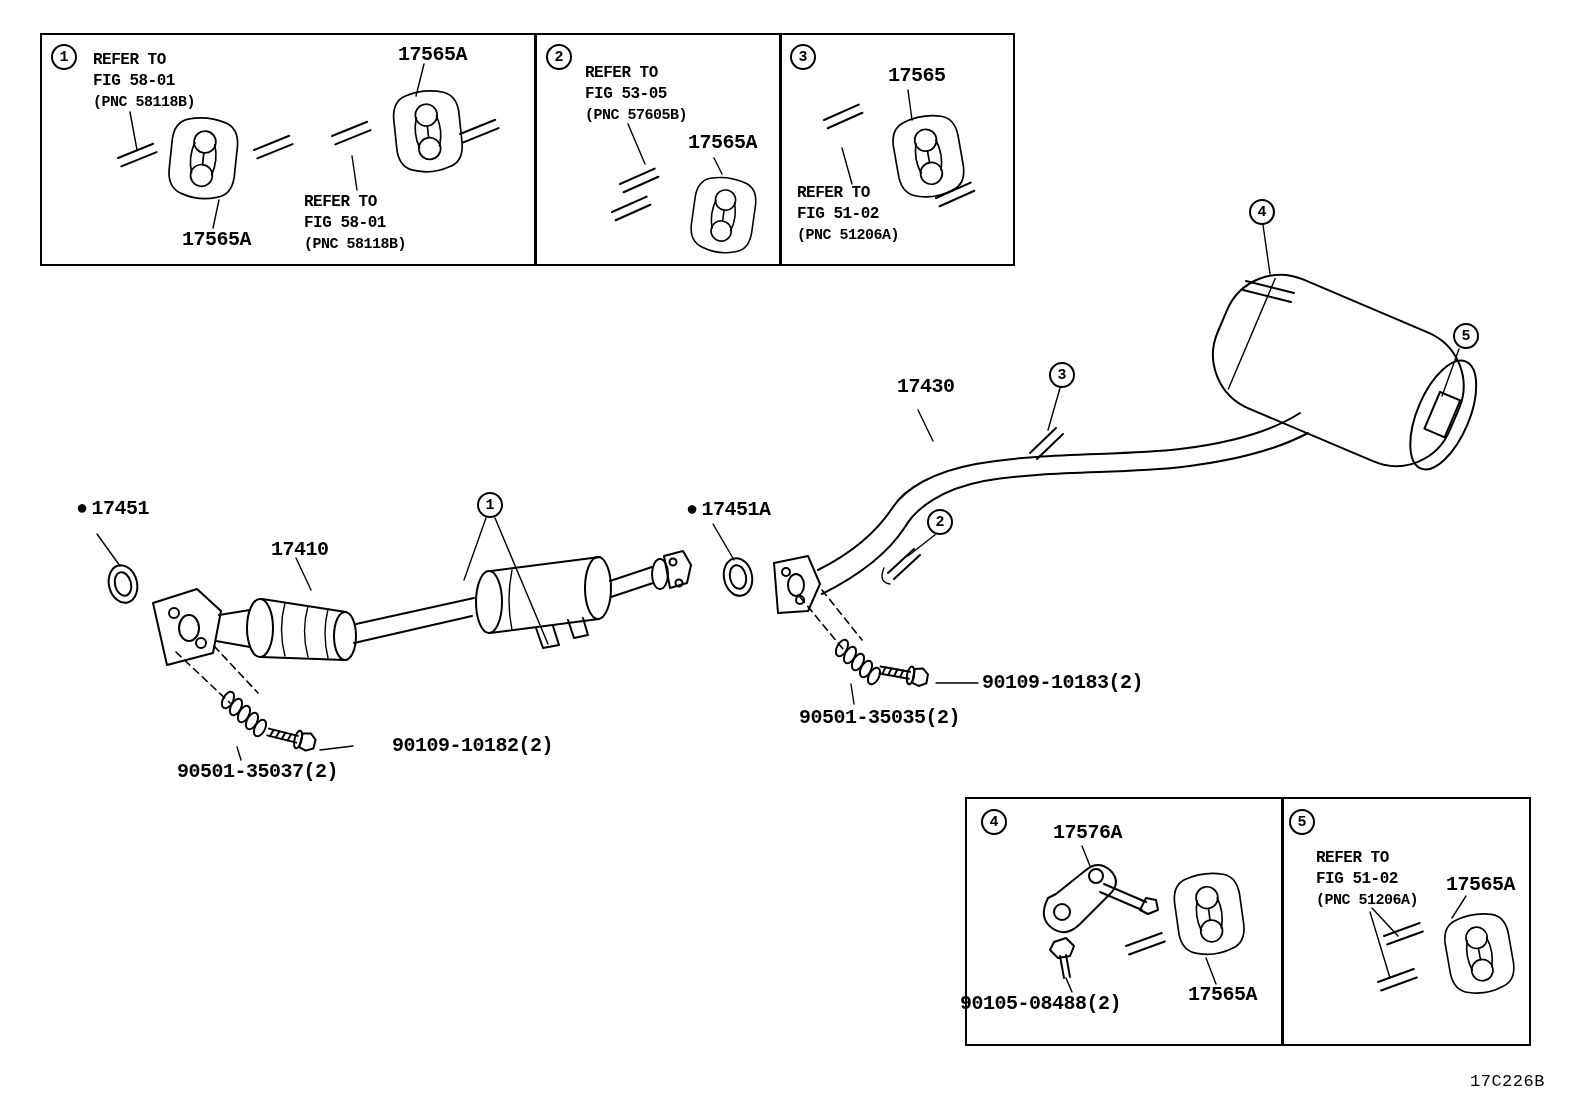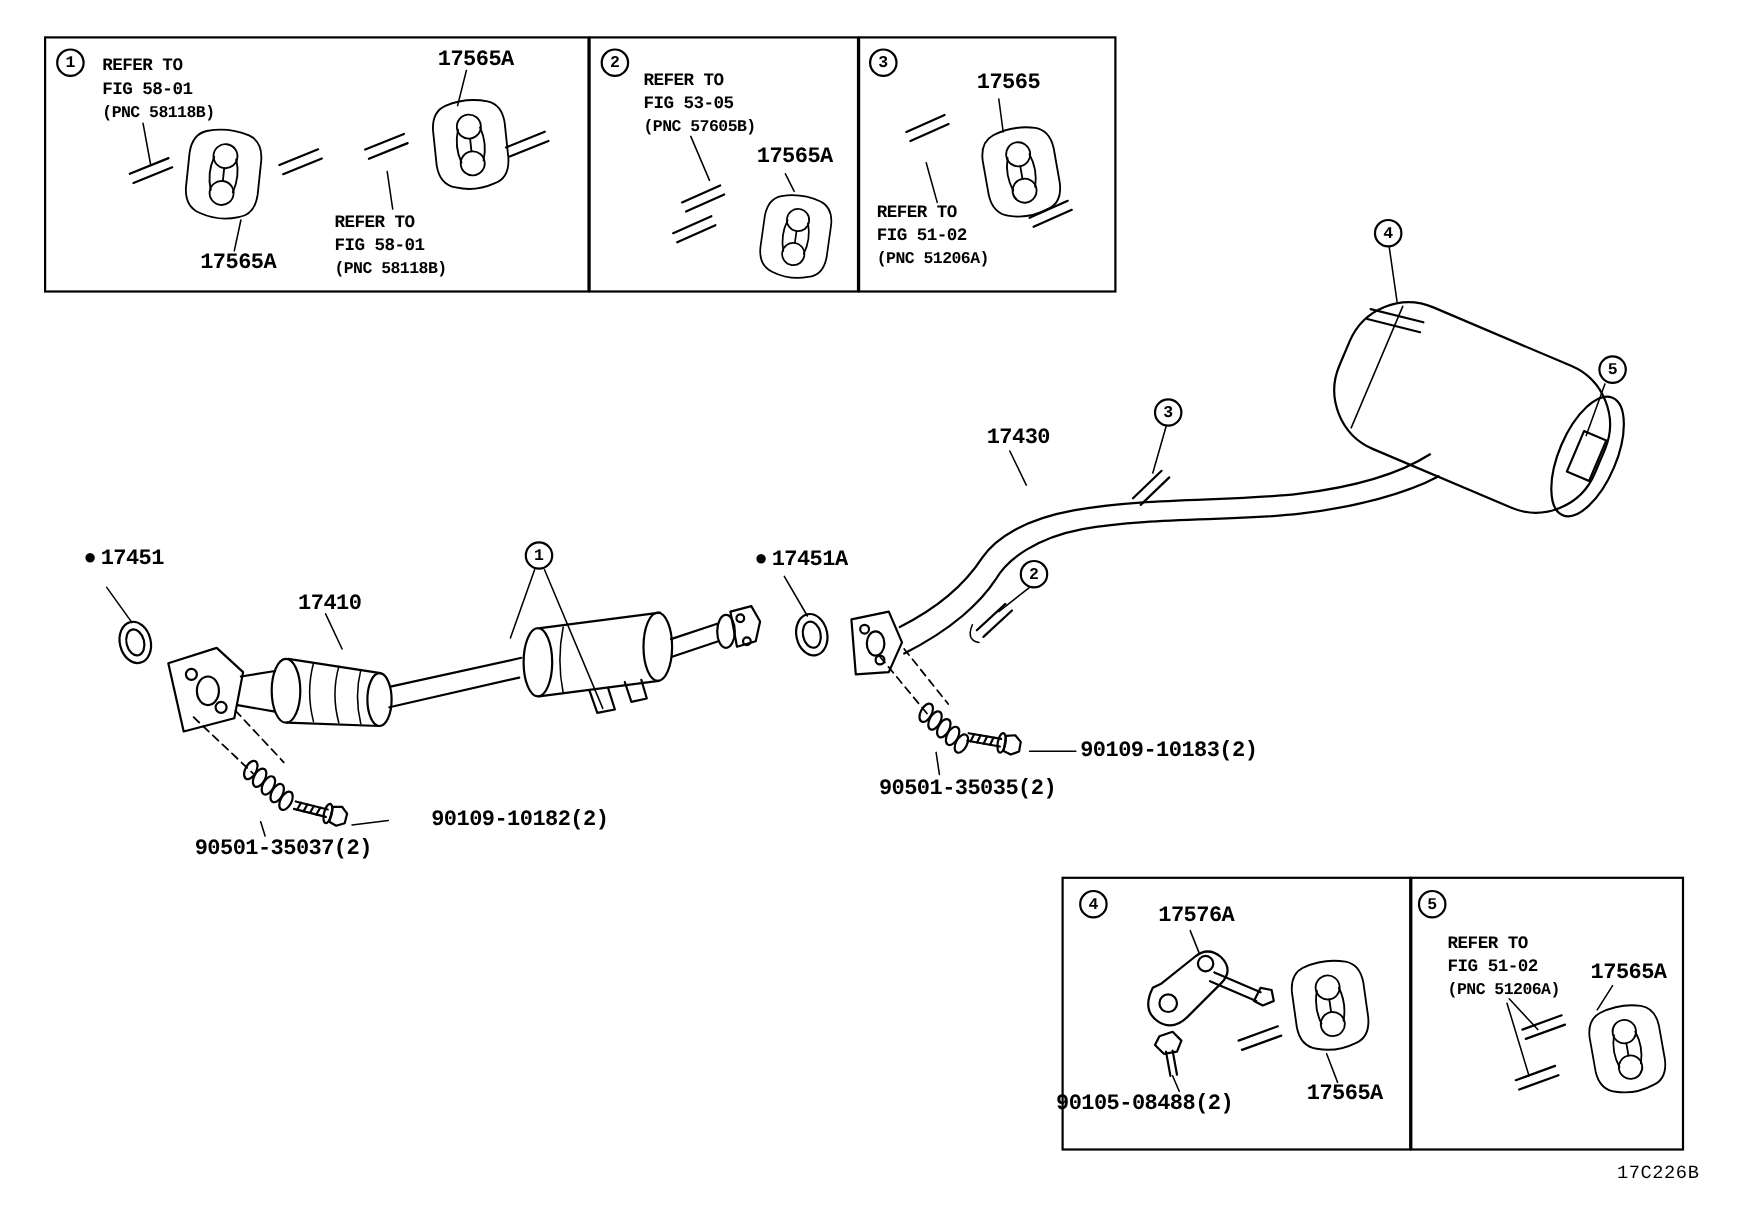--- a/index.html
+++ b/index.html
@@ -24,21 +24,21 @@
     white-space:nowrap; letter-spacing:-0.5px;
   }
   .refer .pnc { font-size:15px; }
   .callout {
     position:absolute; width:26px; height:26px; border:2px solid #000; border-radius:50%;
     background:#fff; display:flex; align-items:center; justify-content:center;
     font-size:15px; font-weight:700; z-index:5;
   }
   .legend { position:absolute; font-family:"Liberation Sans", sans-serif; font-size:17px; line-height:27px; }
   .bullet { margin-right:4px; }
-  .footer-code { position:absolute; font-size:17px; font-weight:400; letter-spacing:0.5px; }
+  .footer-code { position:absolute; font-size:17px; font-weight:400; letter-spacing:0.5px;margin-top:14px; }
 </style>
 </head>
 <body>
 
 <div class="canvas">
 
   <svg class="art" width="1592" height="1099" viewBox="0 0 1592 1099">
     <defs>
       <g id="hanger">
         <path d="M22,5 Q45,-2 68,5 Q83,10 84,30 L84,68 Q83,90 66,94 Q45,101 24,94 Q7,89 6,68 L6,30 Q7,10 22,5 Z"></path>
@@ -263,21 +263,21 @@
     <div class="pnc">(PNC 51206A)</div>
   </div>
 
   <div class="lbl" style="left:76px; top:498px;">
     <span class="bullet">●</span><span>17451</span>
   </div>
   <div class="lbl" style="left:271px; top:539px;">17410</div>
   <div class="lbl" style="left:686px; top:499px;">
     <span class="bullet">●</span><span>17451A</span>
   </div>
-  <div class="lbl" style="left:897px; top:388px;">17430</div>
+  <div class="lbl" style="left:897px; top:376px;">17430</div>
   <div class="lbl" style="left:982px; top:672px;">90109-10183(2)</div>
   <div class="lbl" style="left:799px; top:707px;">90501-35035(2)</div>
   <div class="lbl" style="left:356px; top:735px;margin-left:36px;">90109-10182(2)</div>
   <div class="lbl" style="left:177px; top:761px;">90501-35037(2)</div>
 
   <div class="lbl" style="left:1053px; top:822px;font-family:Liberation Mono, monospace;">17576A</div>
   <div class="lbl" style="left:960px; top:993px;">90105-08488(2)</div>
   <div class="lbl" style="left:1188px; top:984px;">17565A</div>
 
   <div class="refer" style="left:1316px; top:848px;">

